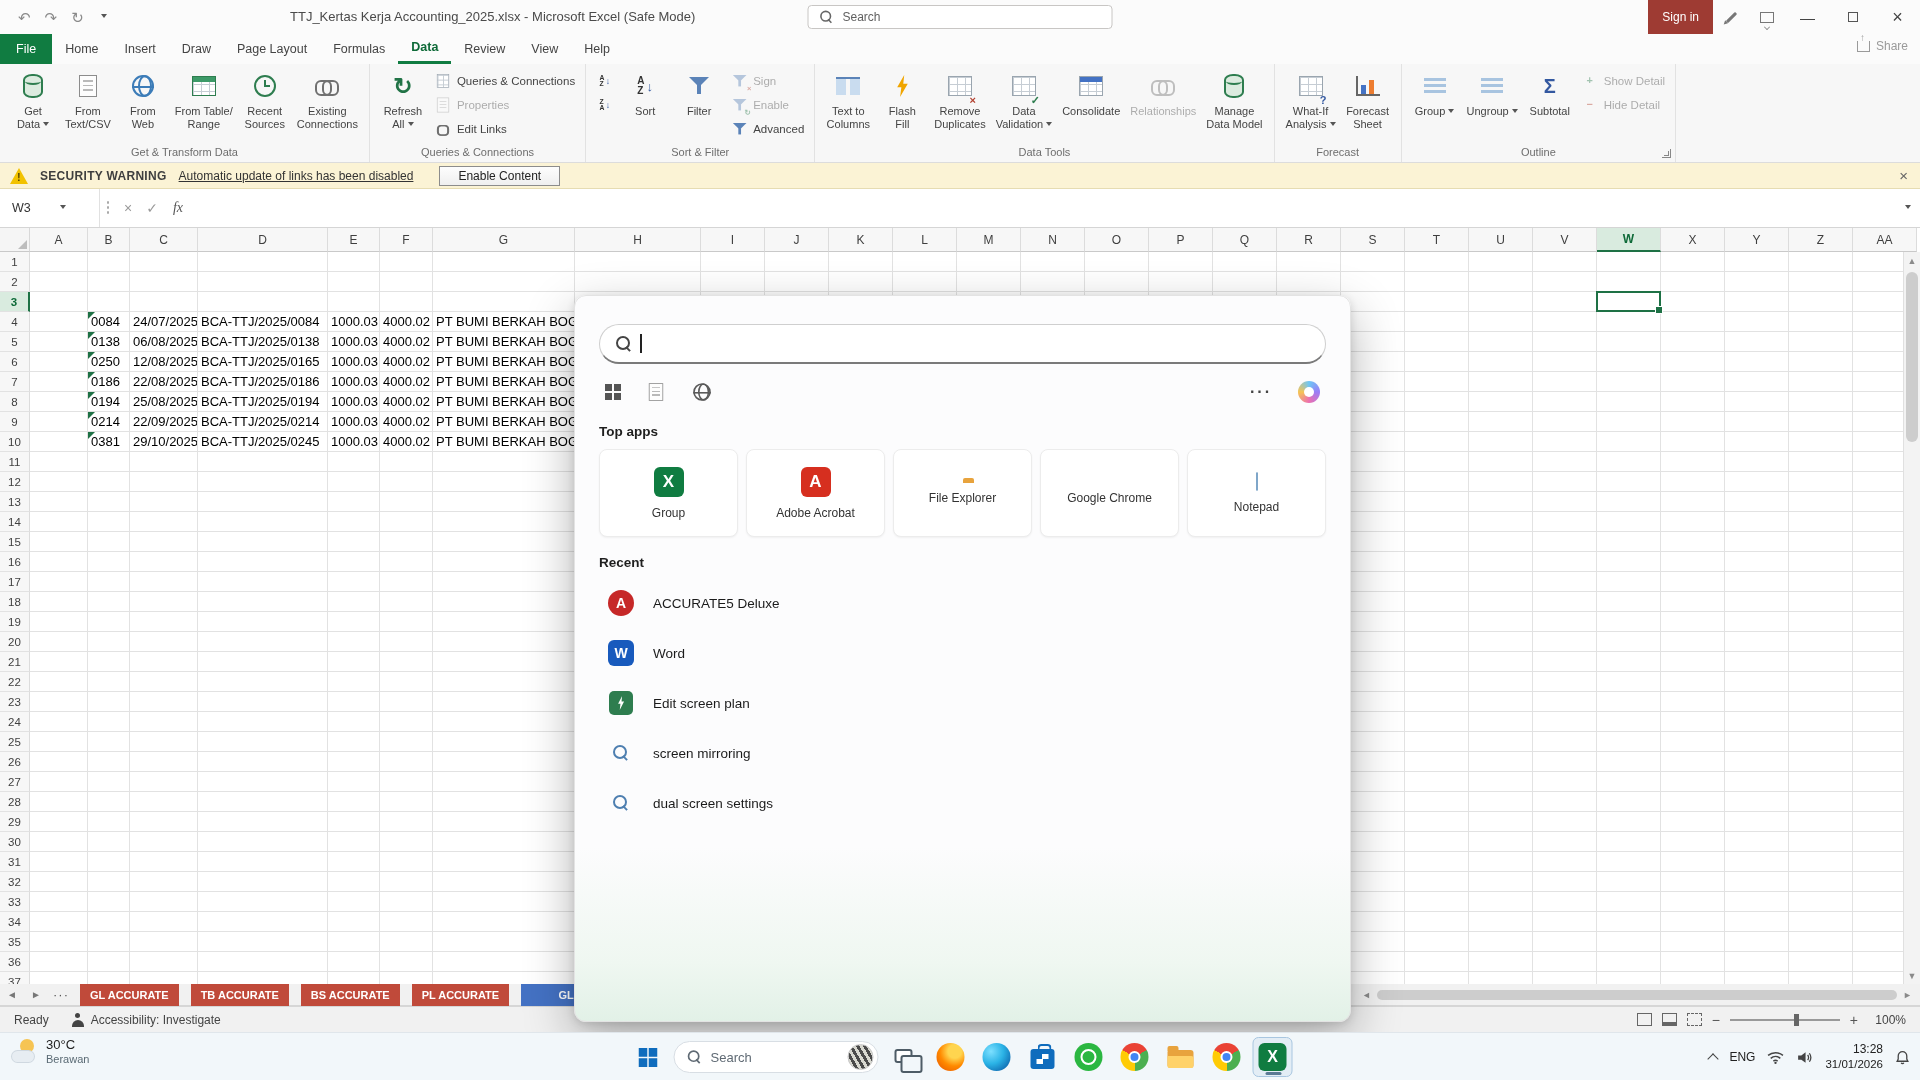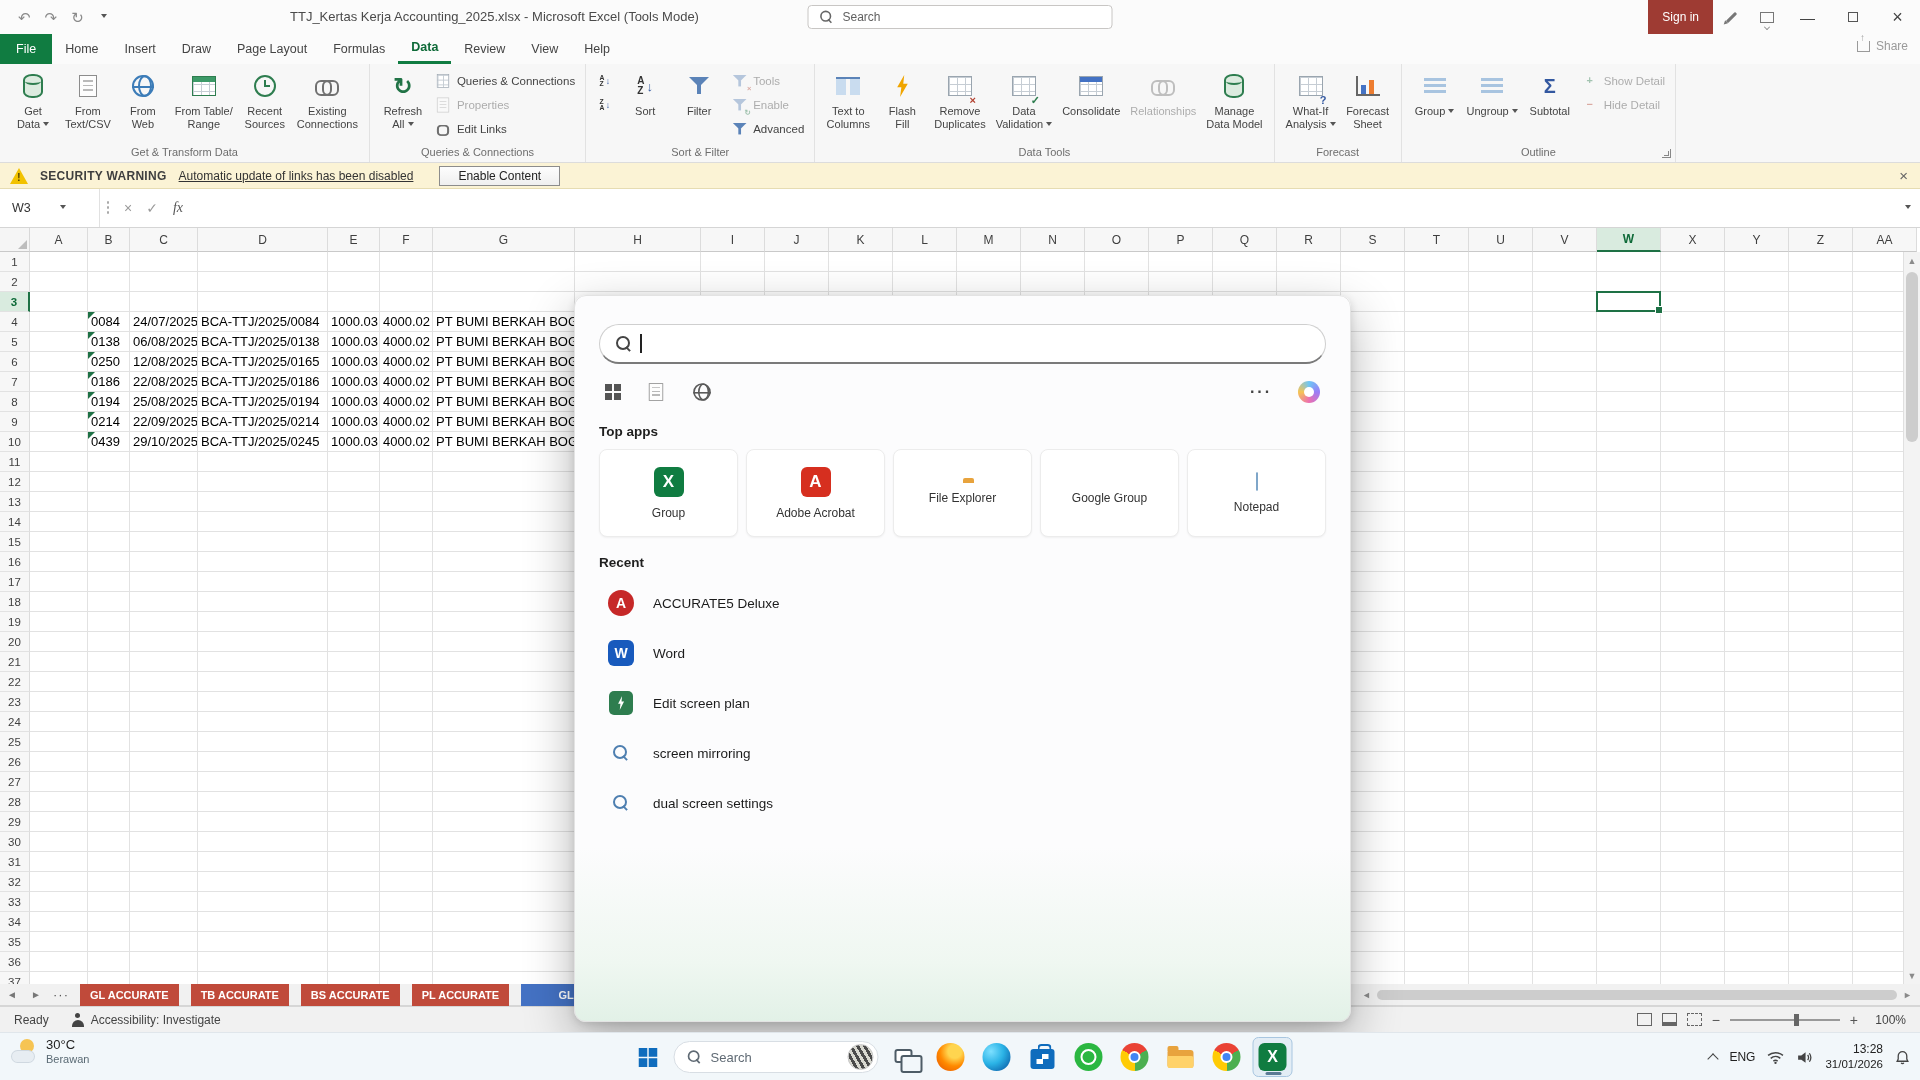--- a/index.html
+++ b/index.html
@@ -232,21 +232,21 @@
 
 <div id="app">
 
   <div id="titlebar">
     <div class="qat">
       <span class="qico">↶</span>
       <span class="qico">↷</span>
       <span class="qico">↻</span>
       <span><span class="cdn"></span></span>
     </div>
-    <div class="wtitle">TTJ_Kertas Kerja Accounting_2025.xlsx  -  Microsoft Excel (Tools Mode)</div>
+    <div class="wtitle">TTJ_Kertas Kerja Accounting_2025.xlsx  -  Microsoft Excel (Safe Mode)</div>
     <div class="tsearch">
       <span class="shp-mag" style="color:#666;transform:scale(.8)"></span>
       <span>Search</span>
     </div>
     <div class="tright">
       <div class="signin">Sign in</div>
       <span class="tico">
           <span class="pen-shape"></span>
         </span>
       <span class="tico">
@@ -393,21 +393,21 @@
               <span class="shp-funnel"></span>
             </span>
             <span class="rlabel">Filter</span>
           </div>
           <div class="rstack">
             <div class="rsmall dis">
               <span class="ic">
                 <span class="shp-funnel"></span>
                 <span class="ov" style="color:#B3412F">×</span>
               </span>
-              <span>Tools</span>
+              <span>Sign</span>
             </div>
             <div class="rsmall dis">
               <span class="ic">
                 <span class="shp-funnel"></span>
                 <span class="ov" style="color:#2E7D4F">↻</span>
               </span>
               <span>Enable</span>
             </div>
             <div class="rsmall">
               <span class="ic">
@@ -845,21 +845,21 @@
         <div class="cell" style="width: 64px;"></div>
         <div class="cell" style="width: 64px;"></div>
         <div class="cell" style="width: 64px;"></div>
         <div class="cell" style="width: 64px;"></div>
         <div class="cell" style="width: 64px;"></div>
         <div class="cell" style="width: 64px;"></div>
       </div>
       <div class="grow">
         <div class="rh">10</div>
         <div class="cell" style="width: 58px;"></div>
-        <div class="cell err" style="width: 42px;">0439</div>
+        <div class="cell err" style="width: 42px;">0381</div>
         <div class="cell ar" style="width: 68px;">29/10/2025</div>
         <div class="cell" style="width: 130px;">BCA-TTJ/2025/0245</div>
         <div class="cell ar" style="width: 52px;">1000.03</div>
         <div class="cell ar" style="width: 53px;">4000.02</div>
         <div class="cell" style="width: 142px;">PT BUMI BERKAH BOG</div>
         <div class="cell" style="width: 126px;"></div>
         <div class="cell" style="width: 64px;"></div>
         <div class="cell" style="width: 64px;"></div>
         <div class="cell" style="width: 64px;"></div>
         <div class="cell" style="width: 64px;"></div>
@@ -1769,21 +1769,21 @@
             <span class="sqic" style="background:#D62F1F;width:30px;height:30px;font-size:17px">A</span>
           </span>
           <div class="tlabel">Adobe Acrobat</div>
         </div>
         <div class="tile">
           <span><span class="shp-folder"></span></span>
           <div class="tlabel">File Explorer</div>
         </div>
         <div class="tile">
           <span><span class="shp-chrome"></span></span>
-          <div class="tlabel">Google Group</div>
+          <div class="tlabel">Google Chrome</div>
         </div>
         <div class="tile">
           <span><span class="shp-notepad"></span></span>
           <div class="tlabel">Notepad</div>
         </div>
       </div>
     <div class="sm-label">Recent</div>
     <div id="recentlist">
         <div class="ritem">
           <span class="ricon">

